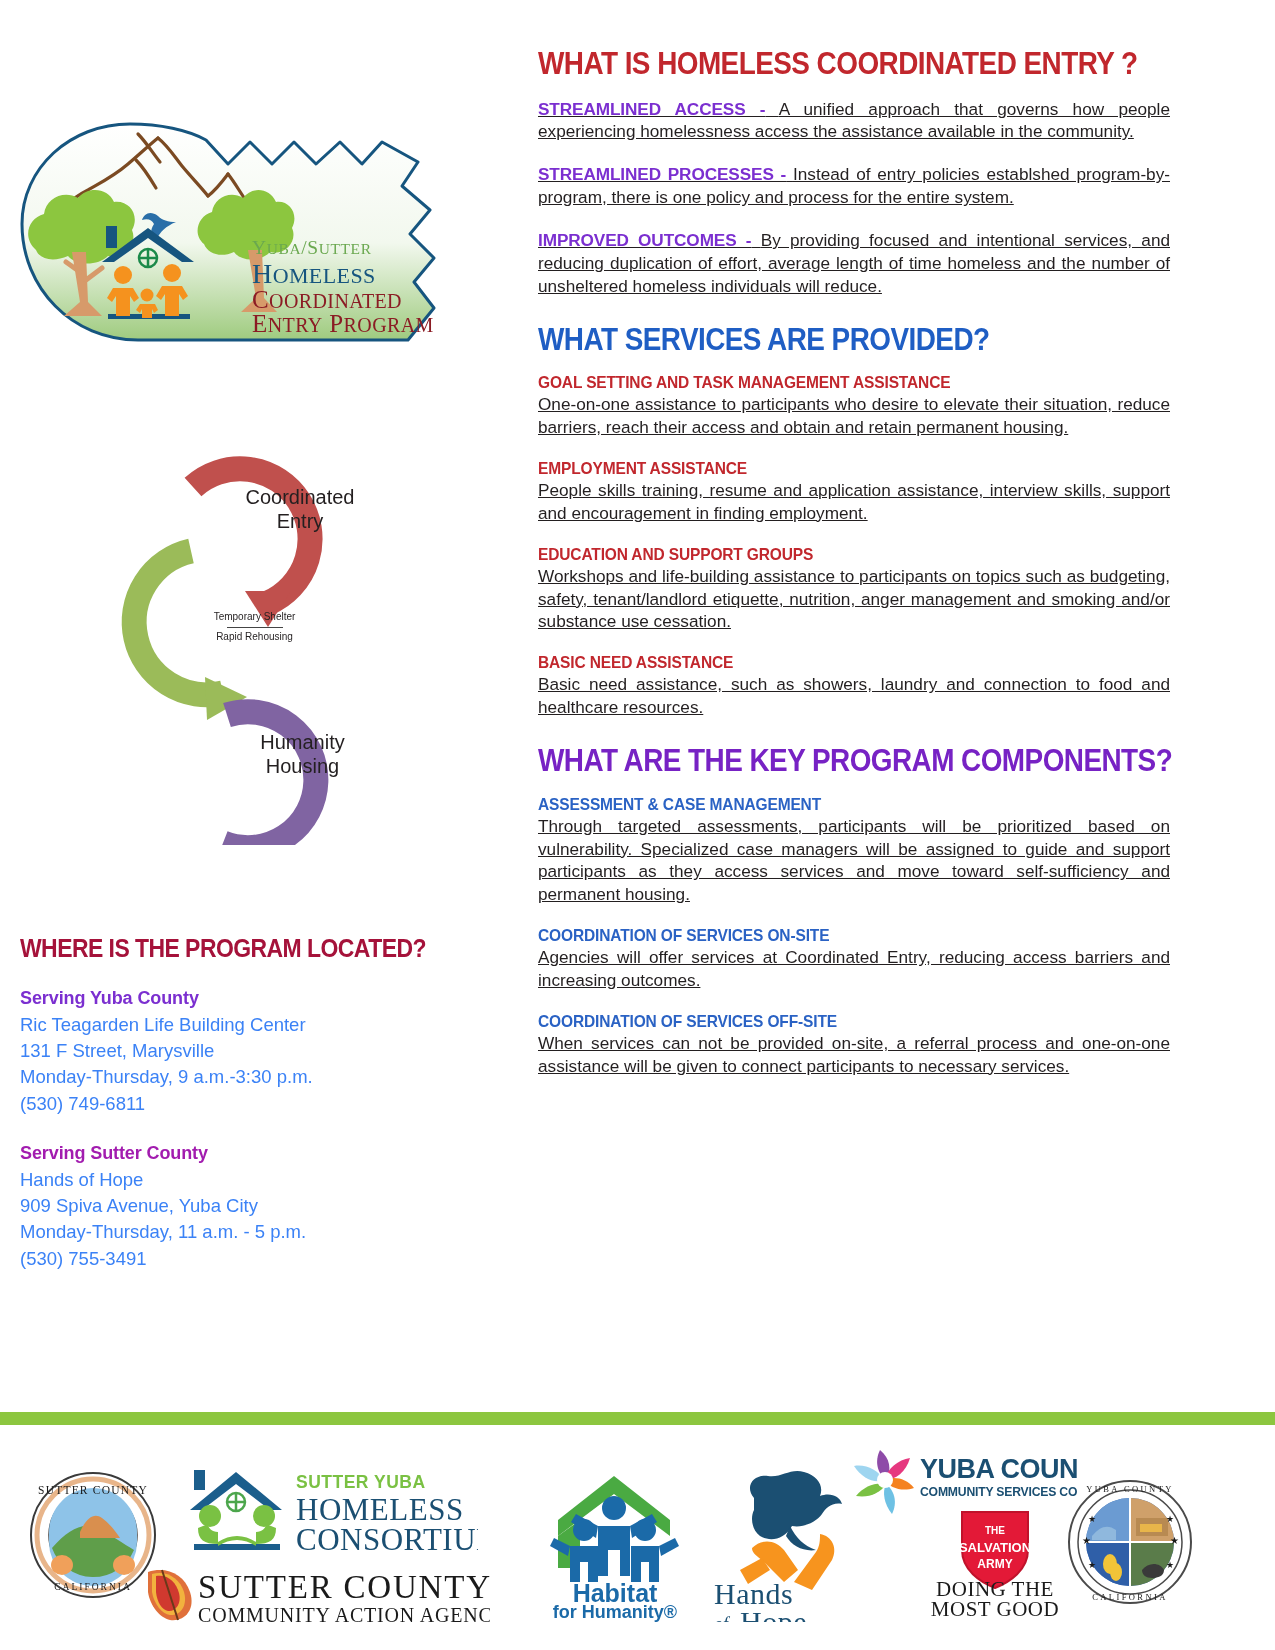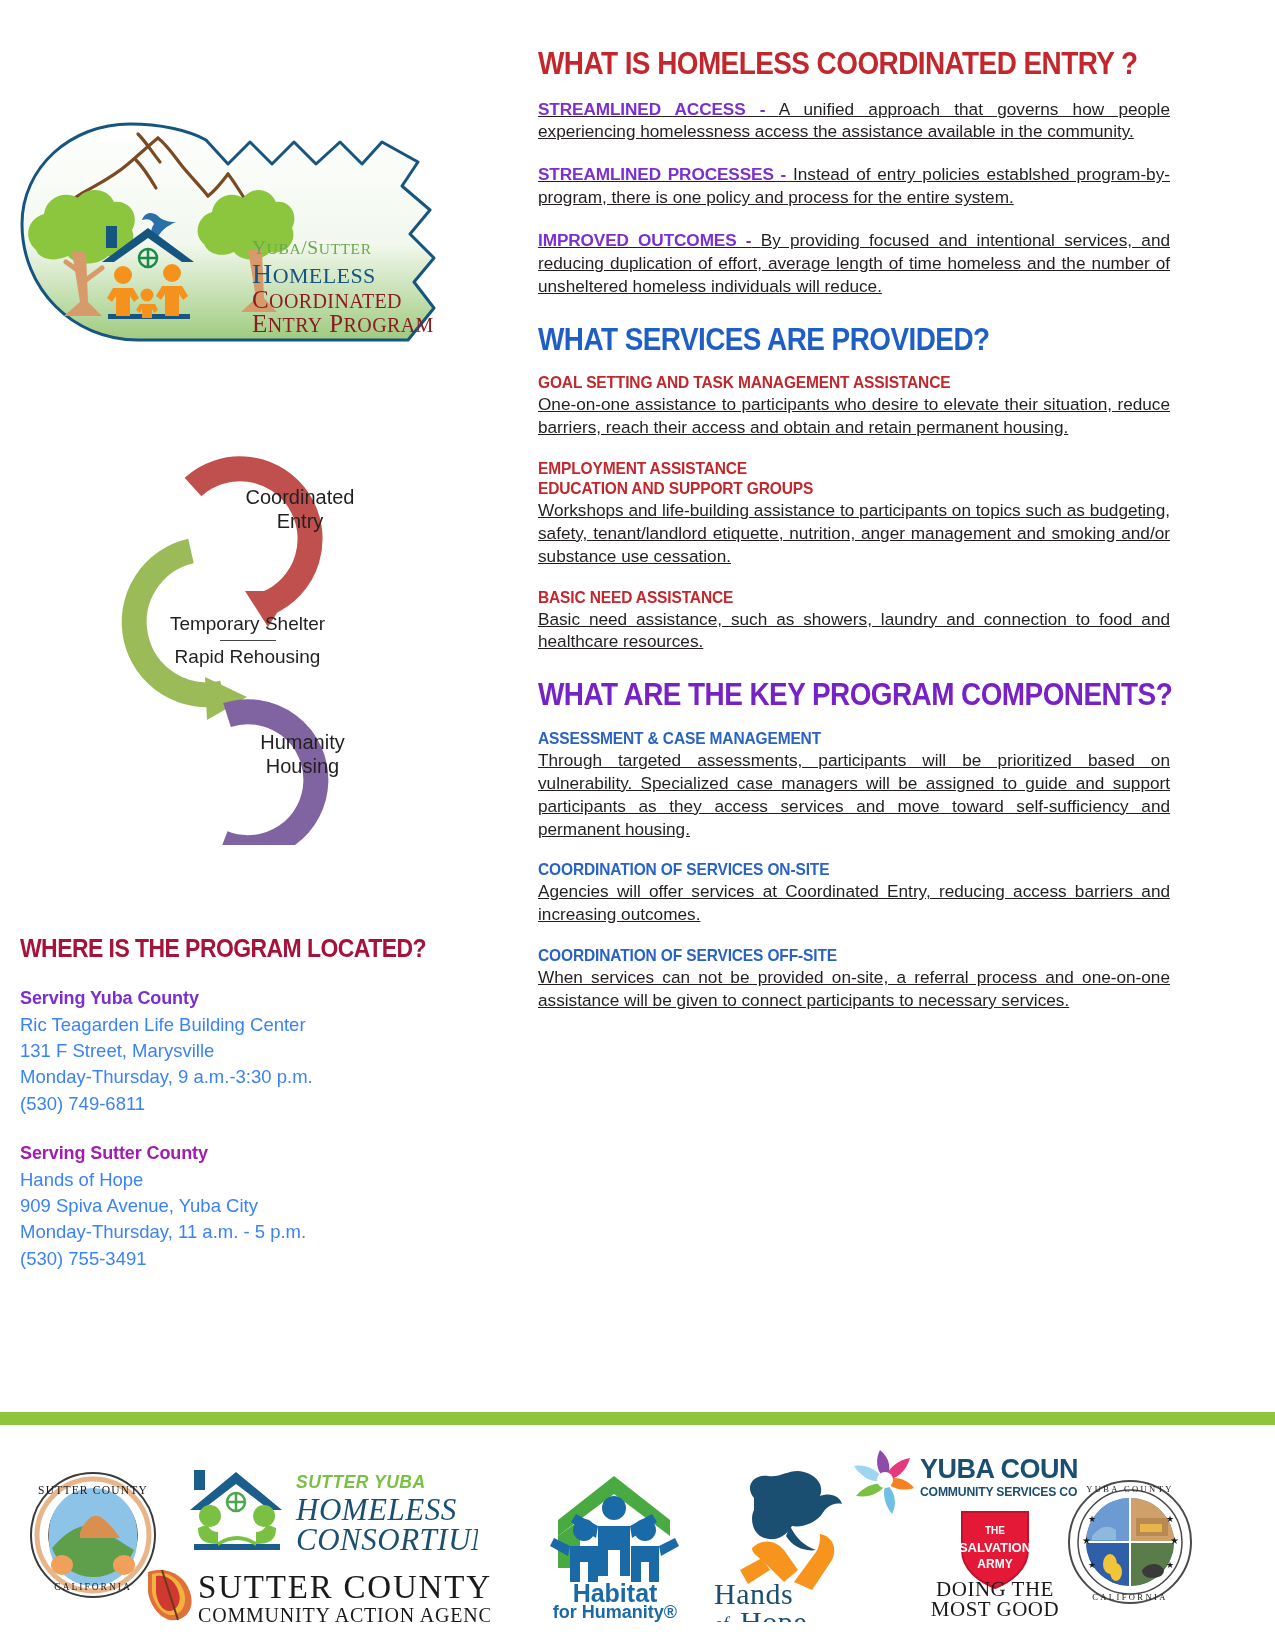--- a/index.html
+++ b/index.html
@@ -68,21 +68,21 @@
   
   .cycle { position:absolute; left:95px; top:425px; width:330px; height:420px; }
   .cycle-label {
     position:absolute;
     text-align:center;
     font-size:20px;
     line-height:1.22;
     color:#231f20;
   }
   .lbl-ce  { left:125px; top:60px;  width:160px; }
-  .lbl-mid { left:60px;  top:185px; width:185px; font-size:19px; line-height:1.45; }
+  .lbl-mid { left:67px;  top:185px; width:185px; font-size:10px; line-height:1.45; }
   .lbl-ph  { left:125px; top:305px; width:165px; }
   .mid-rule {
     width:56px; height:1px; background:#444; margin:2px auto 2px auto;
   }
 
   
   .located { position:absolute; left:20px; top:935px; width:450px; }
   .located .h-main { font-size:25.5px; margin-bottom:26px; }
   .addr-title {
     font-weight:bold; font-size:18px; margin:0 0 3px 0;
@@ -252,20 +252,21 @@
     </p>
 
     <h1 class="h-main h-blue sec-gap-top">WHAT SERVICES ARE PROVIDED?</h1>
 
     <div>
       <div class="sub sub-red">GOAL SETTING AND TASK MANAGEMENT ASSISTANCE</div>
       <p class="para">One-on-one assistance to participants who desire to elevate their situation, reduce barriers, reach their access and obtain and retain permanent housing.</p>
     </div>
     <div>
       <div class="sub sub-red">EMPLOYMENT ASSISTANCE</div>
+      <p class="para">People skills training, resume and application assistance, interview skills, support and encouragement in finding employment.</p>
     </div>
     <div>
       <div class="sub sub-red">EDUCATION AND SUPPORT GROUPS</div>
       <p class="para">Workshops and life-building assistance to participants on topics such as budgeting, safety, tenant/landlord etiquette, nutrition, anger management and smoking and/or substance use cessation.</p>
     </div>
     <div>
       <div class="sub sub-red">BASIC NEED ASSISTANCE</div>
       <p class="para">Basic need assistance, such as showers, laundry and connection to food and healthcare resources.</p>
     </div>
 
@@ -297,21 +298,21 @@
         <path d="M21,62 A44,44 0 0,1 109,62 L109,72 A44,44 0 0,1 21,72 Z" fill="#8ec3e8"></path>
         <path d="M24,78 C40,60 54,52 68,58 C82,64 96,74 106,80 A44,44 0 0,1 24,78 Z" fill="#5f9e4a"></path>
         <path d="M52,62 C58,48 66,42 74,48 C82,54 88,62 92,68 L52,68 Z" fill="#d98f4e"></path>
         <ellipse cx="34" cy="95" rx="11" ry="10" fill="#f0a05a"></ellipse>
         <ellipse cx="96" cy="95" rx="11" ry="10" fill="#f0a05a"></ellipse>
         <text class="seal-text" x="65" y="24" font-size="11.5" text-anchor="middle" fill="#1a1a1a" letter-spacing="1.2">SUTTER COUNTY</text>
         <text class="seal-text" x="65" y="120" font-size="9.5" text-anchor="middle" fill="#1a1a1a" letter-spacing="2">CALIFORNIA</text>
       </svg>
     </div>
 
-    <div class="flogo" style="left:178px; top:28px;font-style:italic;">
+    <div class="flogo" style="left:178px; top:28px;">
       <svg width="300" height="105" viewBox="0 0 300 105">
 
         <path d="M12,52 L58,14 L104,52 L92,52 L58,26 L24,52 Z" fill="#1b5e8c"></path>
         <rect x="16" y="12" width="11" height="20" fill="#1b5e8c"></rect>
         <circle cx="58" cy="44" r="9" fill="none" stroke="#4ca64c" stroke-width="2.5"></circle>
         <path d="M58,35 L58,53 M49,44 L67,44" stroke="#4ca64c" stroke-width="2.5"></path>
         <rect x="16" y="86" width="86" height="6" fill="#1b5e8c"></rect>
 
         <circle cx="32" cy="58" r="11" fill="#7ac143"></circle>
         <path d="M20,70 C20,82 26,86 40,86 L40,74 C34,74 30,70 30,66 Z" fill="#7ac143"></path>

